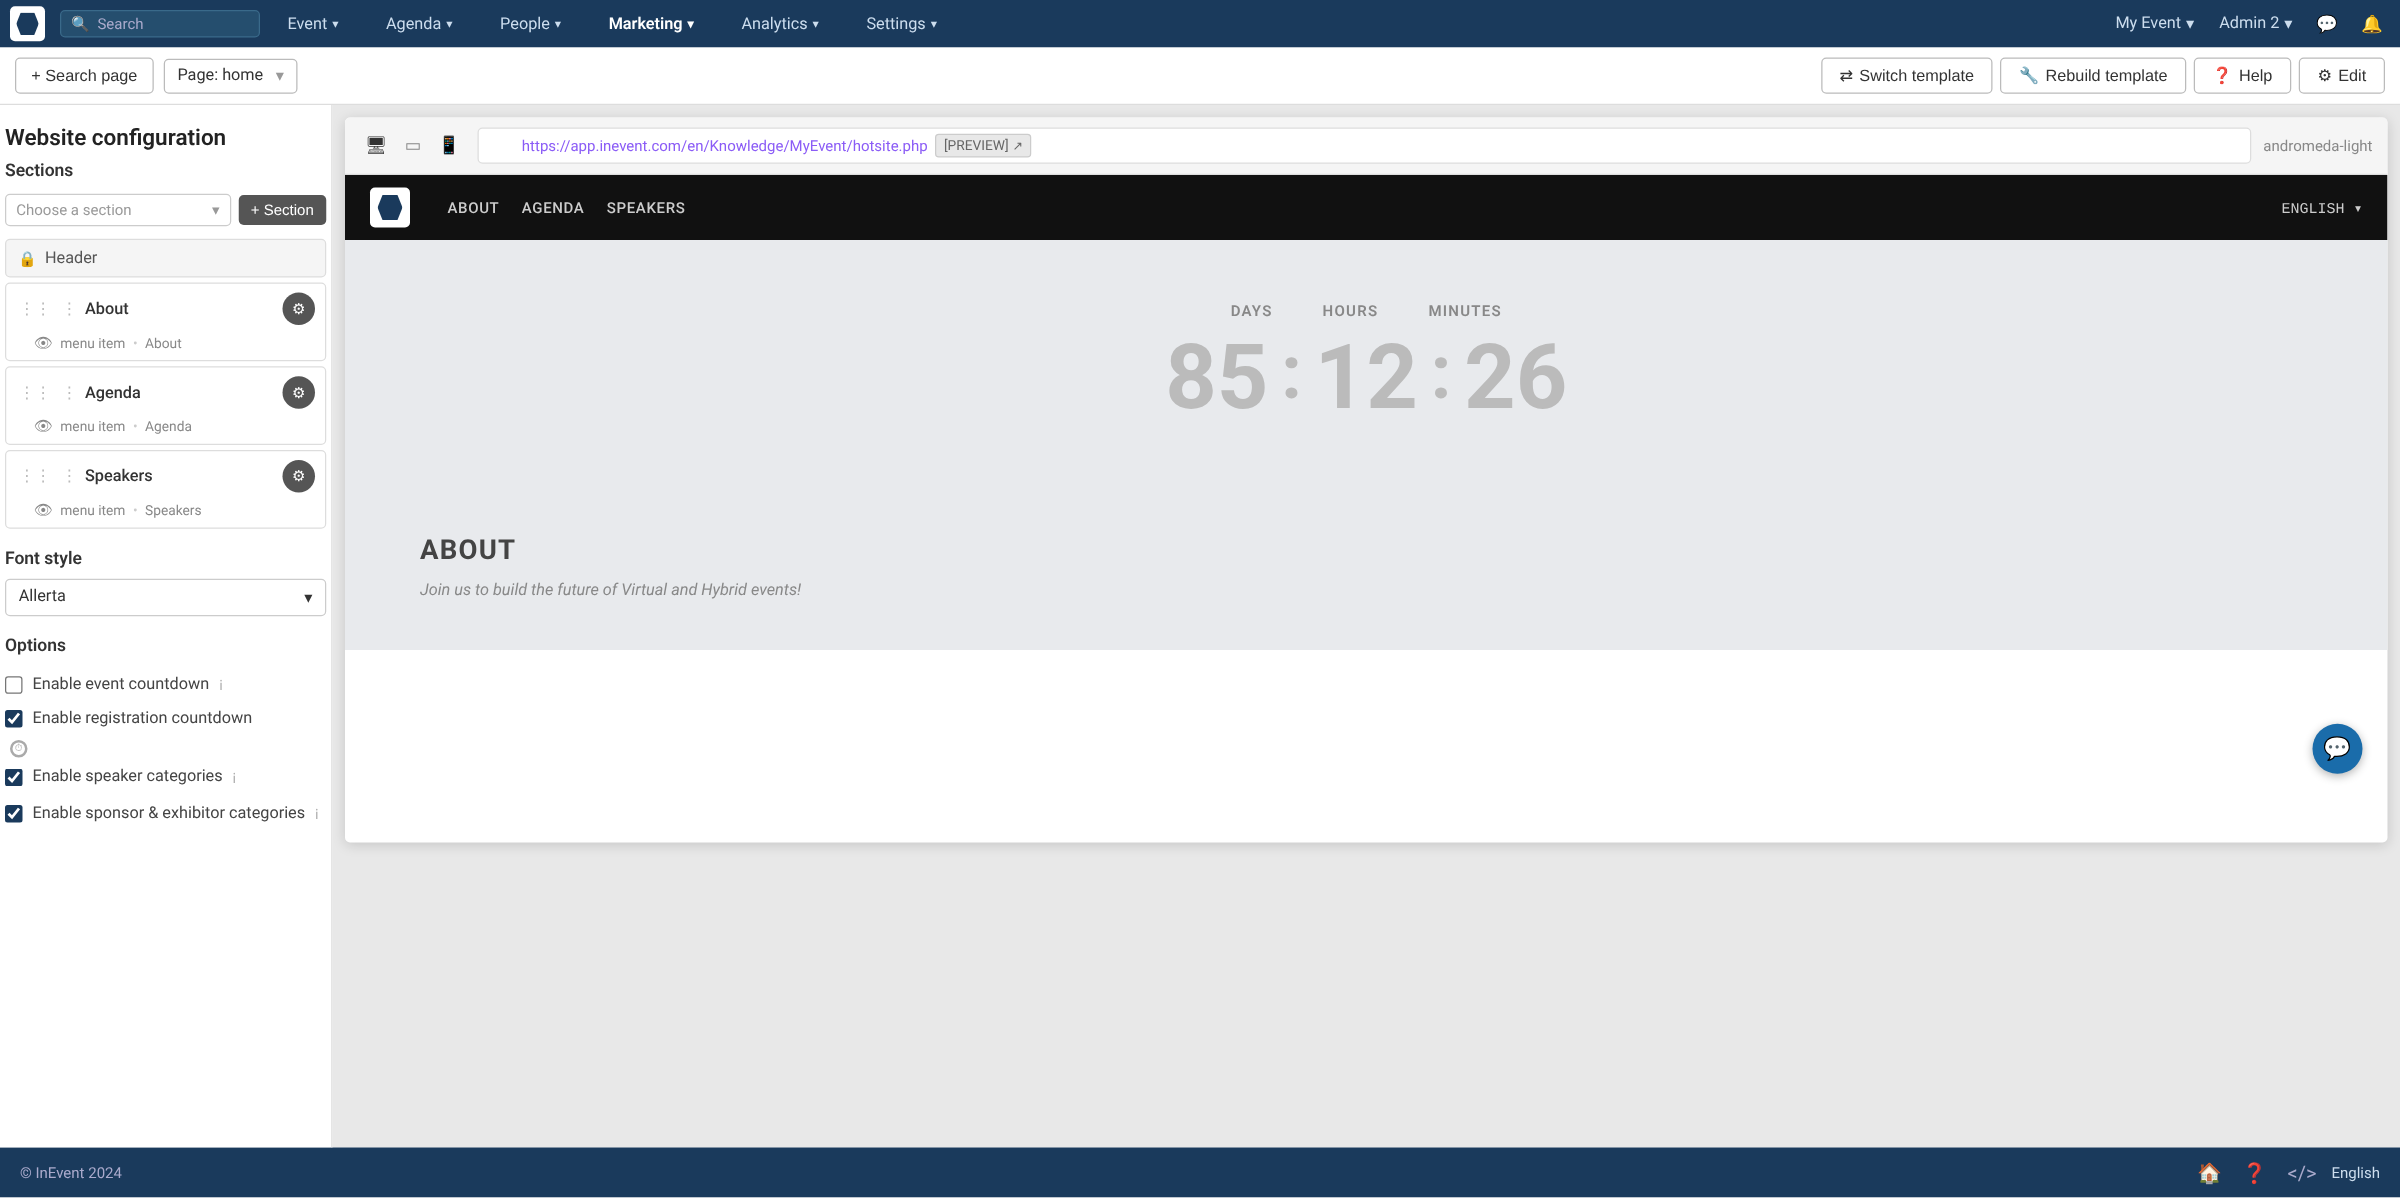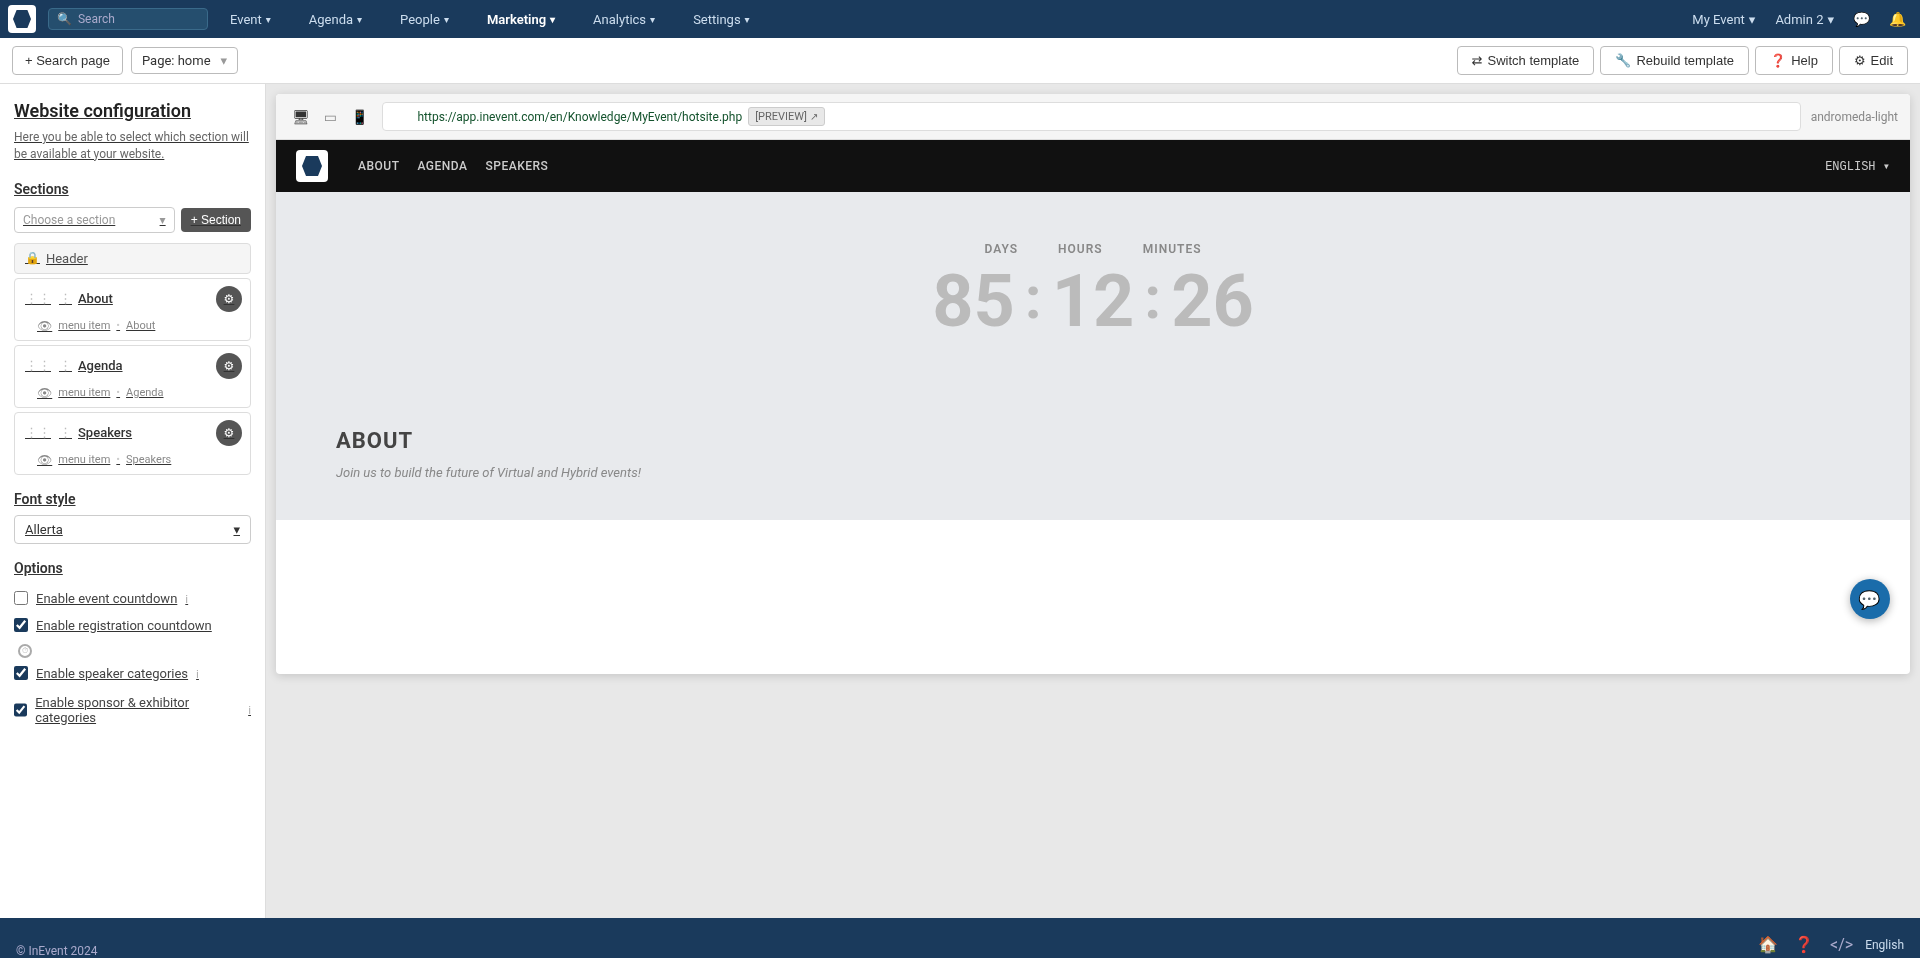--- a/index.html
+++ b/index.html
@@ -147,23 +147,22 @@
       overflow: hidden;
     }
 
     
     .sidebar {
       width: 266px;
       background: #fff;
       border-right: 1px solid #ddd;
       overflow-y: auto;
       flex-shrink: 0;
-      padding: 16px 14px;
+      padding: 16px 4px;
       position: relative;
-      text-decoration: underline;
     }
     .sidebar-title {
       font-size: 18px;
       font-weight: 600;
       color: #222;
       margin-bottom: 8px;
     }
     .sidebar-subtitle {
       font-size: 12px;
       color: #666;
@@ -364,21 +363,21 @@
       background: #fff;
       border: 1px solid #ddd;
       border-radius: 4px;
       padding: 4px 10px;
       font-size: 12px;
       color: #555;
       display: flex;
       align-items: center;
       gap: 6px;
     }
-    .url-link { color: #14532d; text-decoration: none; padding-left: 24px; }
+    .url-link { color: #8b5cf6; text-decoration: none; padding-left: 24px; }
     .preview-badge {
       background: #e8e8e8;
       border: 1px solid #ccc;
       border-radius: 3px;
       padding: 2px 6px;
       font-size: 11px;
       color: #666;
       cursor: pointer;
       display: flex;
       align-items: center;
@@ -489,21 +488,21 @@
       font-size: 13px;
       color: #888;
       font-style: italic;
     }
 
     
     .page-footer {
       background: #1a3a5c;
       height: 40px;
       display: flex;
-      align-items: flex-end;
+      align-items: center;
       padding: 0 16px;
       flex-shrink: 0;
       gap: 16px;
     }
     .footer-copyright {
       color: #aac;
       font-size: 12px;
     }
     .footer-icons {
       margin-left: auto;
@@ -617,21 +616,20 @@
       <span>⚙</span>
       <span>Edit</span>
     </button>
   </div>
 </div>
 
 <div class="main-content">
 
   <div class="sidebar">
     <h1 class="sidebar-title">Website configuration</h1>
-    <p class="sidebar-subtitle">Here you be able to select which section will be available at your website.</p>
 
     <div class="section-label">Sections</div>
     <div class="section-controls">
       <div class="section-dropdown">
         <span style="color:#999;">Choose a section</span>
         <span style="color:#999;">▾</span>
       </div>
       <button class="add-section-btn">
         <span>+ Section</span>
       </button>

